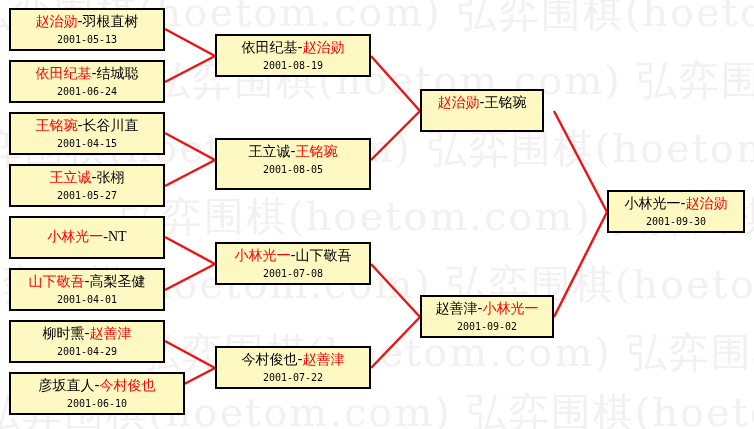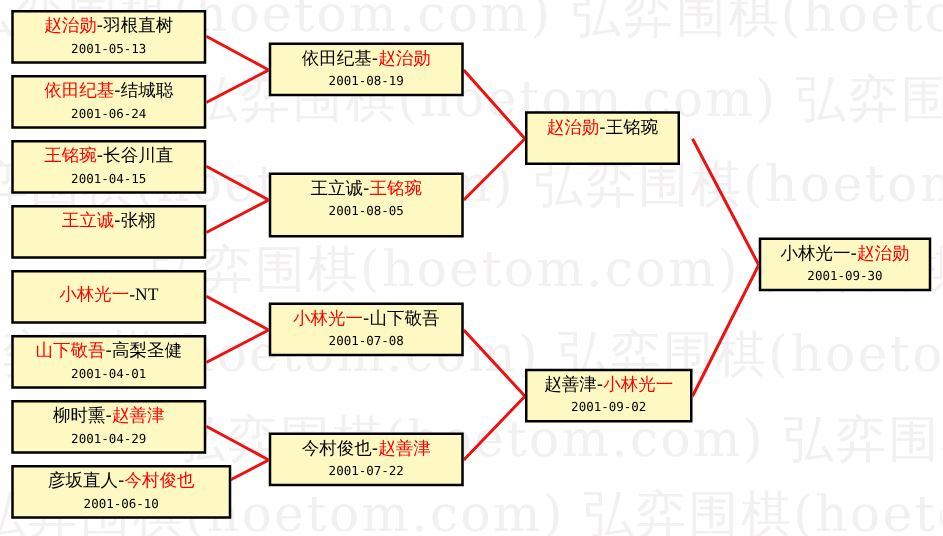--- a/index.html
+++ b/index.html
@@ -113,20 +113,21 @@
       <div class="match" style="left: 9px; top: 60px; width: 156px; height: 43px; border-color: rgb(0, 0, 0);">
         <div class="players"><span class="win" style="color: rgb(255, 0, 0);">依田纪基</span><span class="sep">-</span><span class="lose" style="color: rgb(0, 0, 0);">结城聪</span></div>
         <div class="date">2001-06-24</div>
       </div>
       <div class="match" style="left: 9px; top: 112px; width: 156px; height: 43px; border-color: rgb(0, 0, 0);">
         <div class="players"><span class="win" style="color: rgb(255, 0, 0);">王铭琬</span><span class="sep">-</span><span class="lose" style="color: rgb(0, 0, 0);">长谷川直</span></div>
         <div class="date">2001-04-15</div>
       </div>
       <div class="match" style="left: 9px; top: 164px; width: 156px; height: 43px; border-color: rgb(0, 0, 0);">
         <div class="players"><span class="win" style="color: rgb(255, 0, 0);">王立诚</span><span class="sep">-</span><span class="lose" style="color: rgb(0, 0, 0); margin-top: 24px;">张栩</span></div>
+        <div class="date">2001-05-27</div>
       </div>
       <div class="match no-date" style="left: 9px; top: 216px; width: 156px; height: 43px; border-color: rgb(0, 0, 0);">
         <div class="players"><span class="win" style="color: rgb(255, 0, 0);">小林光一</span><span class="sep">-</span><span class="lose" style="color: rgb(0, 0, 0);">NT</span></div>
       </div>
       <div class="match" style="left: 9px; top: 268px; width: 156px; height: 43px; border-color: rgb(0, 0, 0);">
         <div class="players"><span class="win" style="color: rgb(255, 0, 0);">山下敬吾</span><span class="sep">-</span><span class="lose" style="color: rgb(0, 0, 0);">高梨圣健</span></div>
         <div class="date">2001-04-01</div>
       </div>
       <div class="match" style="left: 9px; top: 320px; width: 156px; height: 43px; border-color: rgb(0, 0, 0); text-align: center;">
         <div class="players"><span class="lose" style="color: rgb(0, 0, 0);">柳时熏</span><span class="sep">-</span><span class="win" style="color: rgb(255, 0, 0);">赵善津</span></div>

